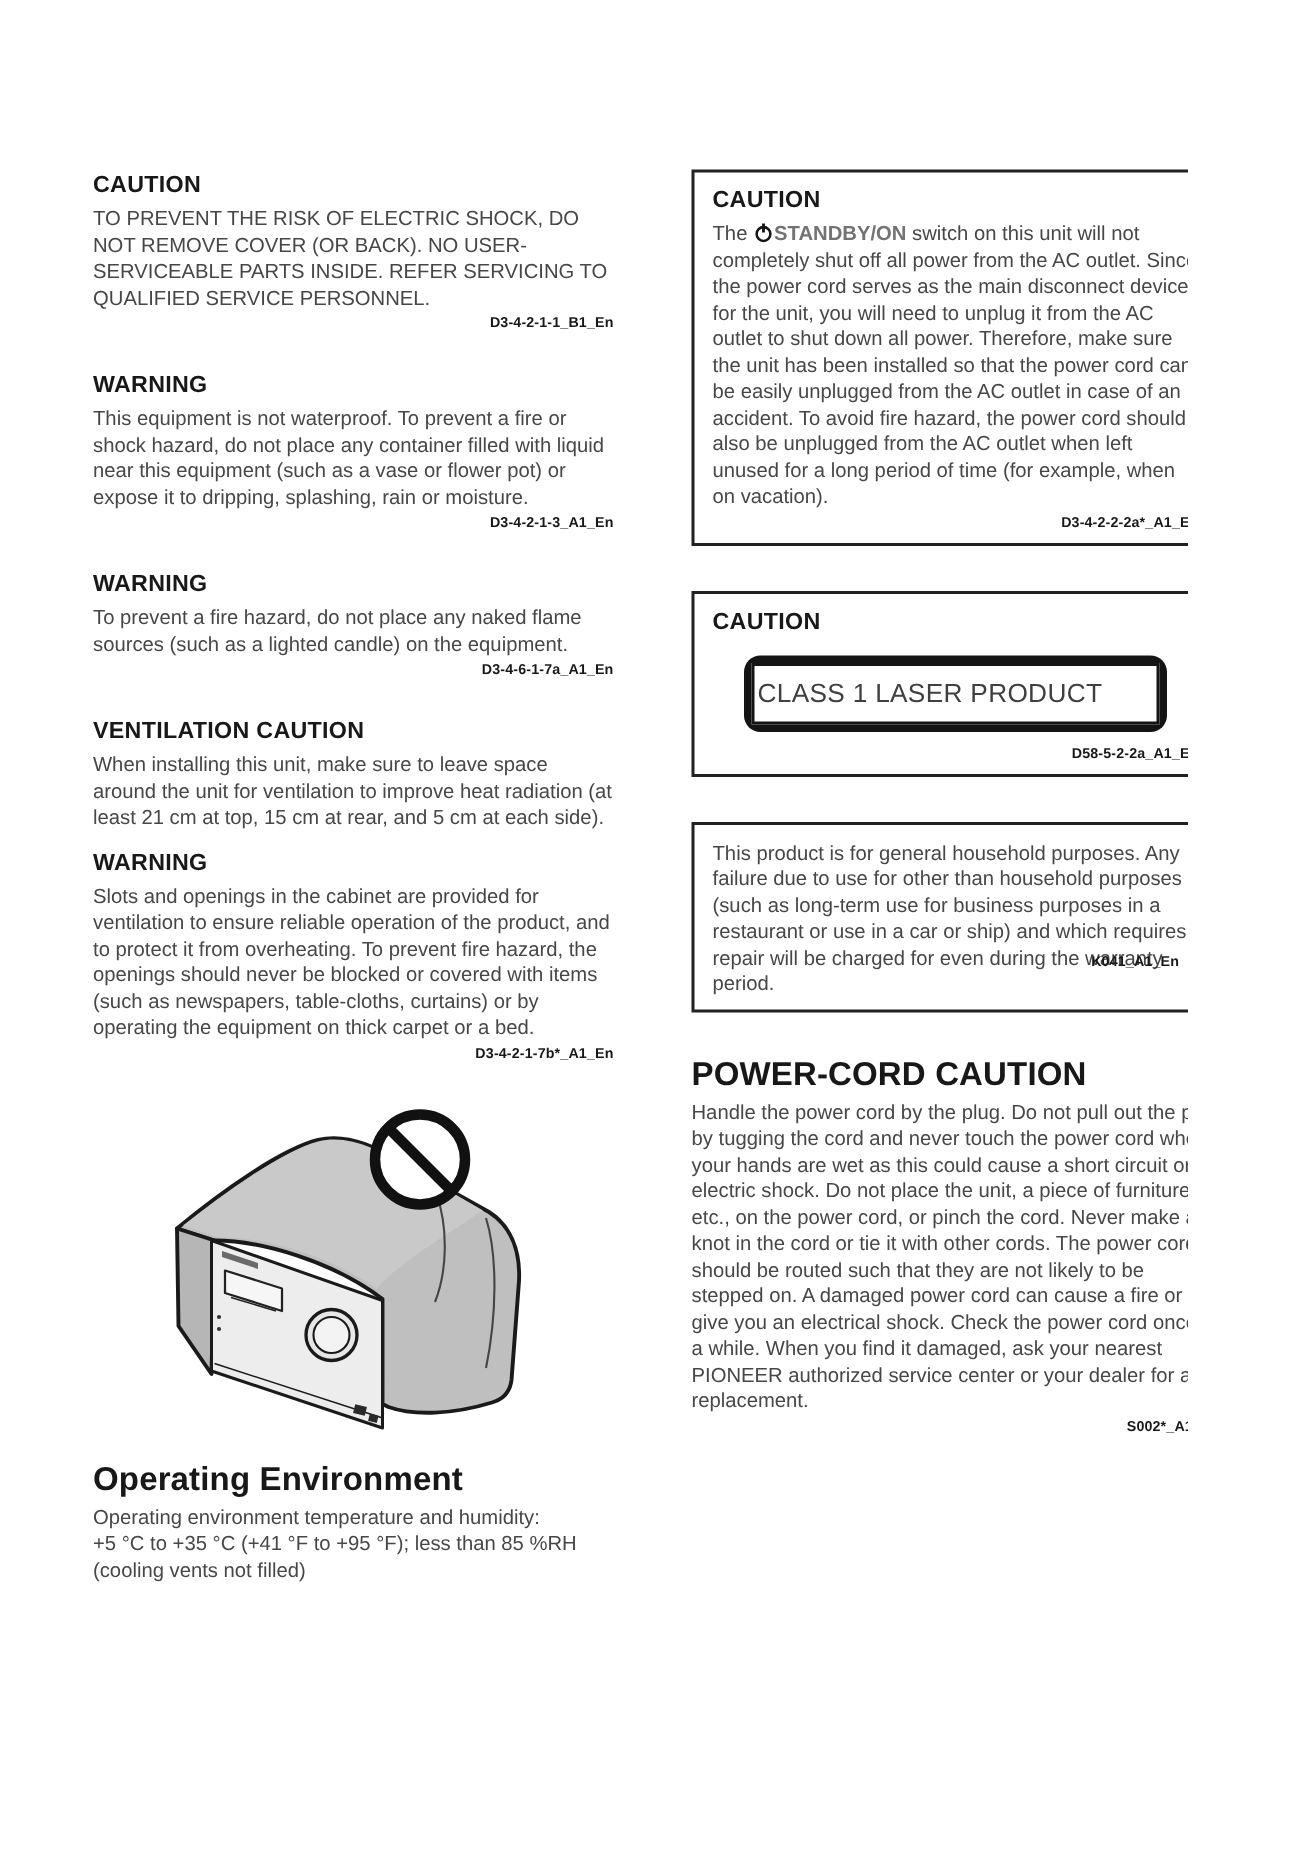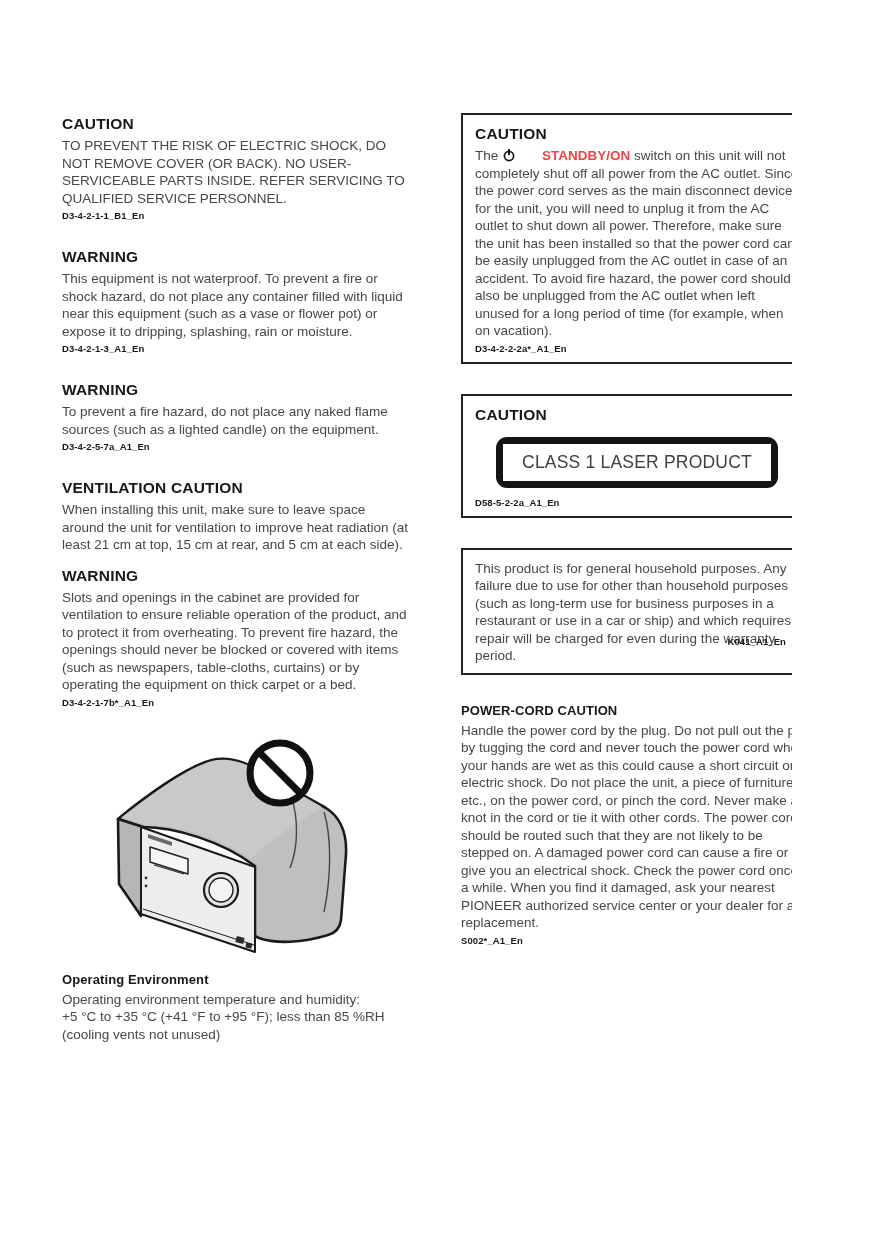--- a/index.html
+++ b/index.html
@@ -10,44 +10,44 @@
   .col-left  { position:absolute; left:62px;  top:115px; width:347px; }
   .col-right { position:absolute; left:461px; top:113px; width:352px; }
 
   .sec { margin-bottom:27px; }
   .sec.tight { margin-bottom:13px; }
   .hd {
     font-size:15.5px; font-weight:bold; color:#181818;
     margin:0 0 4px 0; letter-spacing:0.2px;
   }
   .hd-mixed {
-    font-size:13px; font-weight:bold; color:#181818;
+    font-size:22px; font-weight:bold; color:#181818;
     margin:0 0 4px 0; letter-spacing:0.1px;
   }
   .body { font-size:13.5px; line-height:17.5px; margin:0; }
   .code {
     font-size:9.5px; font-weight:bold; color:#181818;
-    margin-top:3px; letter-spacing:0.1px;
+    text-align:right; margin-top:3px; letter-spacing:0.1px;
   }
   .rel { position:relative; }
   .code-abs { position:absolute; right:0; bottom:1px; margin:13px; }
 
   .box {
     border:2px solid #222222; padding:10px 12px 8px 12px; margin-bottom:30px;
     background:#ffffff;
   }
-  .bold-inline { font-weight:bold; color:#ef4444;margin-left:26px; }
+  .bold-inline { font-weight:bold; color:#737373; }
   .power-icon-svg { vertical-align:-2px; margin:0 1px 0 1px; }
 
   .laser-label {
     background:#141414; border-radius:11px; padding:5px;
     width:272px; margin:13px auto 9px auto;
   }
   .laser-label-inner {
-    background:#ffffff; border:2px solid #141414; text-align:center;
+    background:#ffffff; border:2px solid #141414; 
     font-size:17.5px; color:#404040; padding:8px 2px; letter-spacing:0.2px;
     white-space:nowrap;
   }
 
   .illustration-wrap { margin:8px 0 14px 26px; }
 </style>
 </head>
 <body>
 
 <div class="page">
@@ -62,21 +62,21 @@
 
     <section class="sec">
       <h2 class="hd">WARNING</h2>
       <p class="body">This equipment is not waterproof. To prevent a fire or shock hazard, do not place any container filled with liquid near this equipment (such as a vase or flower pot) or expose it to dripping, splashing, rain or moisture.</p>
       <div class="code">D3-4-2-1-3_A1_En</div>
     </section>
 
     <section class="sec">
       <h2 class="hd">WARNING</h2>
       <p class="body">To prevent a fire hazard, do not place any naked flame sources (such as a lighted candle) on the equipment.</p>
-      <div class="code">D3-4-2-5-7a_A1_En</div>
+      <div class="code">D3-4-6-1-7a_A1_En</div>
     </section>
 
     <section class="sec tight">
       <h2 class="hd">VENTILATION CAUTION</h2>
       <p class="body">When installing this unit, make sure to leave space around the unit for ventilation to improve heat radiation (at least 21 cm at top, 15 cm at rear, and 5 cm at each side).</p>
     </section>
 
     <section class="sec" style="margin-bottom:6px;">
       <h2 class="hd">WARNING</h2>
       <p class="body">Slots and openings in the cabinet are provided for ventilation to ensure reliable operation of the product, and to protect it from overheating. To prevent fire hazard, the openings should never be blocked or covered with items (such as newspapers, table-cloths, curtains) or by operating the equipment on thick carpet or a bed.</p>
@@ -126,21 +126,21 @@
           <circle cx="192" cy="57" r="30" fill="#ffffff" stroke="#111111" stroke-width="7"></circle>
           <line x1="171" y1="36" x2="213" y2="78" stroke="#111111" stroke-width="7"></line>
         </g>
       </svg>
     </div>
 
     <section class="sec">
       <h2 class="hd-mixed">Operating Environment</h2>
       <div class="body">Operating environment temperature and humidity:</div>
       <div class="body">+5 °C to +35 °C (+41 °F to +95 °F); less than 85 %RH</div>
-      <div class="body">(cooling vents not unused)</div>
+      <div class="body">(cooling vents not filled)</div>
     </section>
 
   </div>
 
   <div class="col-right">
 
     <div class="box">
       <h2 class="hd">CAUTION</h2>
       <p class="body"><span>The </span><svg class="power-icon-svg" width="12" height="14" viewBox="0 0 12 14">
             <circle cx="6" cy="8" r="4.6" fill="none" stroke="#141414" stroke-width="1.7"></circle>

